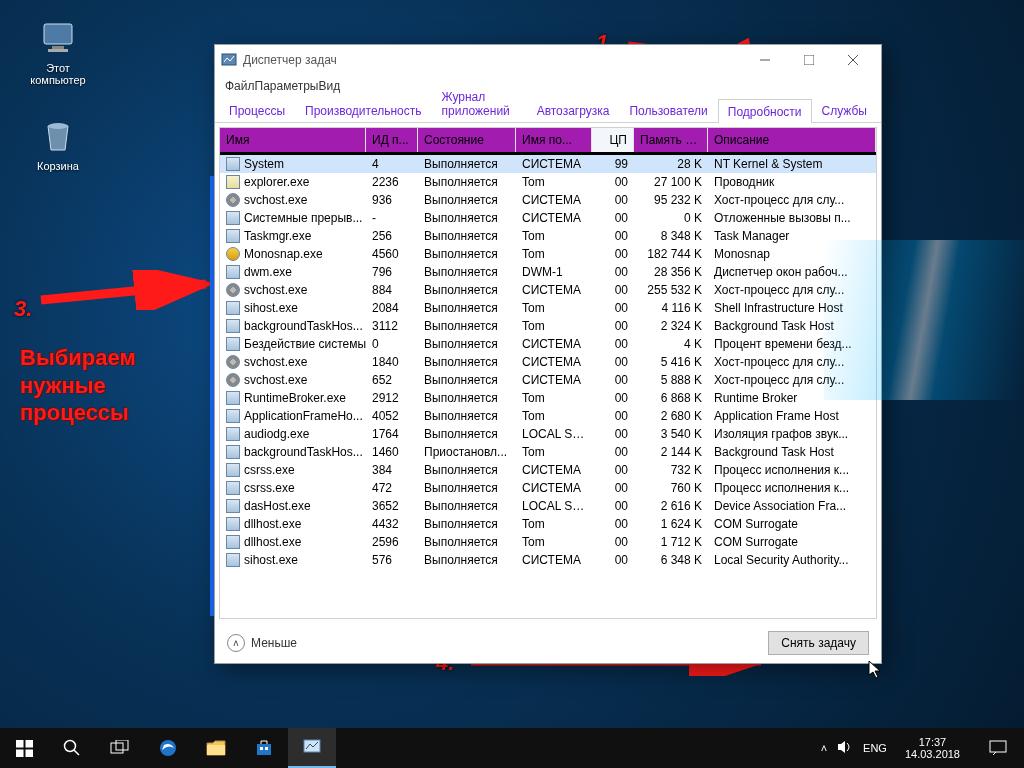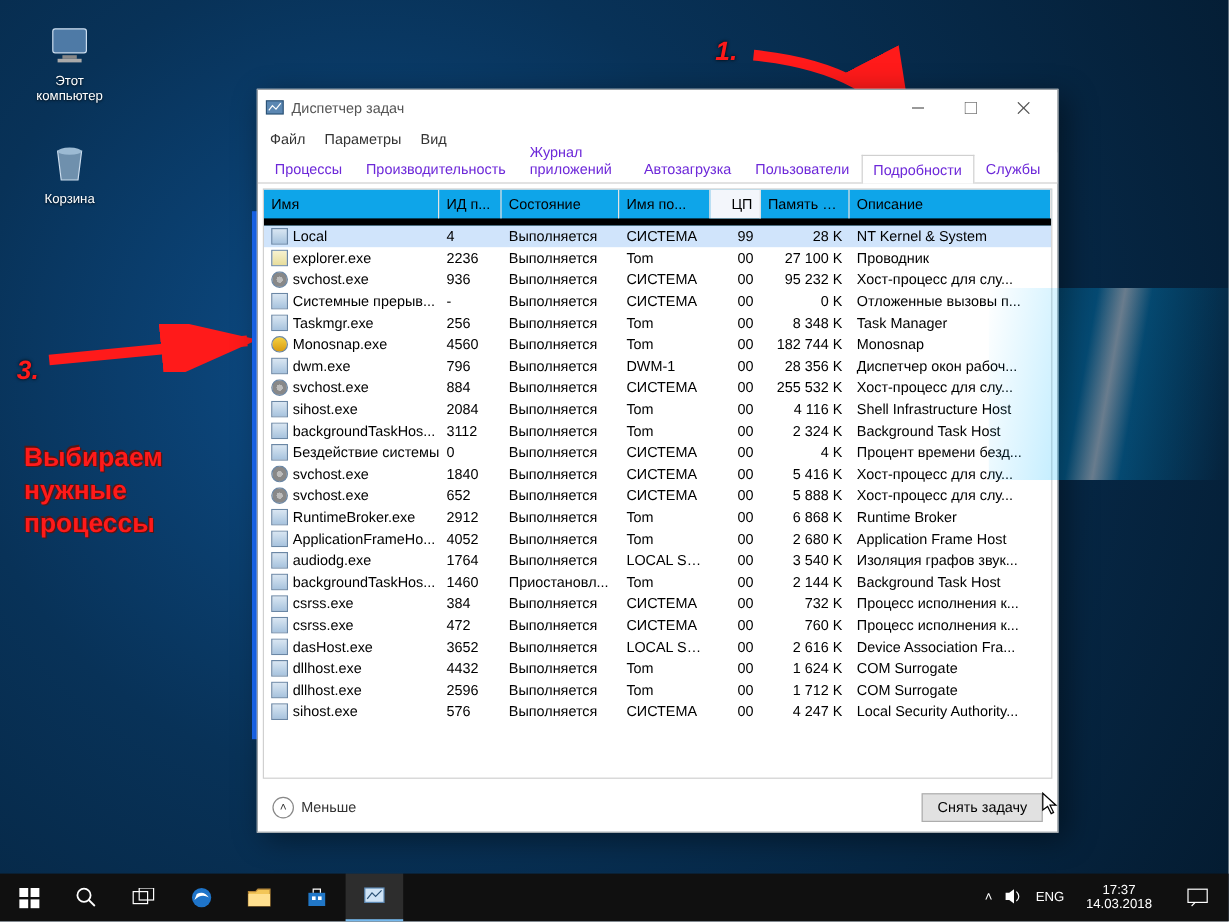--- a/index.html
+++ b/index.html
@@ -18,47 +18,47 @@
   background: linear-gradient(100deg, transparent 0%, rgba(0,180,255,.25) 40%, rgba(255,255,255,.4) 50%, rgba(0,180,255,.25) 60%, transparent 100%);
   pointer-events: none;
 }
 
 
 .dt-icon { position: absolute; width: 80px; text-align: center; font-size: 11px; color: #fff; text-shadow: 0 1px 2px rgba(0,0,0,.8); }
 .dt-icon .ico { width: 40px; height: 40px; margin: 0 auto 4px; display: flex; align-items: center; justify-content: center; }
 
 
 .anno-num { position: absolute; color: #ff1a1a; font-weight: 700; font-size: 22px; font-style: italic; text-shadow: 0 0 3px #000; }
-.anno-text { position: absolute; color: #ff1a1a; font-weight: 700; font-size: 22px; line-height: 1.25; text-shadow: 1px 1px 0 #571515, -1px -1px 0 #571515; margin-top: 23px; }
+.anno-text { position: absolute; color: #ff1a1a; font-weight: 700; font-size: 22px; line-height: 1.25; text-shadow: 1px 1px 0 #571515, -1px -1px 0 #571515; }
 .arrow { position: absolute; }
 .arrow svg { display: block; }
 
 .red-box { position: absolute; border: 3px solid #ff1a1a; pointer-events: none; }
 .blue-bar { position: absolute; width: 7px; background: #1a6dff; }
 
 
 .window {
-  position: absolute; left: 214px; top: 74px; width: 668px; height: 620px;
+  position: absolute; left: 214px; top: 44px; width: 668px; height: 620px;
   background: #fff; color: #000; border: 1px solid #9aa0a6; box-shadow: 6px 6px 24px rgba(0,0,0,.45);
   display: flex; flex-direction: column;
 }
 .titlebar { height: 30px; display: flex; align-items: center; padding: 0 6px; font-size: 12px; color: #555; }
 .titlebar .title-ico { width: 16px; height: 16px; margin-right: 6px; }
 .titlebar .spacer { flex: 1; }
 .winctl { width: 44px; height: 28px; display: flex; align-items: center; justify-content: center; color: #555; }
 
-.menubar { height: 22px; display: flex; align-items: center; gap: 16px; padding: 0 10px; font-size: 12px; color: #333; }
+.menubar { height: 22px; display: flex; align-items: center; padding: 0 10px; font-size: 12px; color: #333; }
 .menubar span { cursor: default; }
 
 .tabs { display: flex; border-bottom: 1px solid #d0d0d0; font-size: 12px; height: 26px; align-items: flex-end; padding: 0 4px; background: #fff; }
 .tab { padding: 5px 9px 4px; border: 1px solid transparent; border-bottom: none; cursor: default; color: #6d28d9; position: relative; }
 .tab.active { border-color: #d0d0d0; background: #fff; top: 1px; }
 
 .grid-wrap { flex: 1; overflow: hidden; border-top: 1px solid #d0d0d0; margin: 4px; border: 1px solid #d0d0d0; display: flex; flex-direction: column; }
-.grid-head { display: flex; background: #0ea5e9; font-size: 12px; border-bottom: 6px solid #000000; }
+.grid-head { display: flex; background: #a21caf; font-size: 12px; border-bottom: 3px solid #000000; }
 .gh { padding: 5px 6px; border-right: 1px solid #e3e3e3; white-space: nowrap; overflow: hidden; text-overflow: ellipsis; cursor: default; }
 .gh.sorted { background: #f3f6fb; }
 
 .grid-body { flex: 1; overflow-y: scroll; font-size: 12px; }
 .row { display: flex; height: 18px; align-items: center; }
 .row.selected { background: #d0e4fb; }
 .cell { padding: 0 6px; white-space: nowrap; overflow: hidden; text-overflow: ellipsis; }
 .cell.num { text-align: right; }
 .cell.name { display: flex; align-items: center; gap: 4px; }
 .fico { width: 14px; height: 14px; flex: 0 0 14px; display: inline-block; background: #8aa8c8; border: 1px solid #6b87a5; }
@@ -218,21 +218,21 @@
           <div class="gh c-stat">Состояние</div>
           <div class="gh c-user">Имя по...</div>
           <div class="gh c-cpu sorted">ЦП</div>
           <div class="gh c-mem">Память (ч...</div>
           <div class="gh c-desc">Описание</div>
         </div>
       <div class="grid-body" id="gridbody">
           <div class="row selected">
             <div class="cell c-name name">
               <span class="fico sys"></span>
-              <span>Local</span>
+              <span>System</span>
             </div>
             <div class="cell c-pid">4</div>
             <div class="cell c-stat">Выполняется</div>
             <div class="cell c-user">СИСТЕМА</div>
             <div class="cell c-cpu num">99</div>
             <div class="cell c-mem num">28 K</div>
             <div class="cell c-desc">NT Kernel &amp; System</div>
           </div>
           <div class="row">
             <div class="cell c-name name">
@@ -488,21 +488,21 @@
           </div>
           <div class="row">
             <div class="cell c-name name">
               <span class="fico sys"></span>
               <span>sihost.exe</span>
             </div>
             <div class="cell c-pid">576</div>
             <div class="cell c-stat">Выполняется</div>
             <div class="cell c-user">СИСТЕМА</div>
             <div class="cell c-cpu num">00</div>
-            <div class="cell c-mem num">4 247 K</div>
+            <div class="cell c-mem num">6 348 K</div>
             <div class="cell c-desc">Local Security Authority...</div>
           </div>
         </div>
     </div>
 
     <div class="footer">
       <div class="less">
         <span class="chev">˄</span>
         <span>Меньше</span>
       </div>

